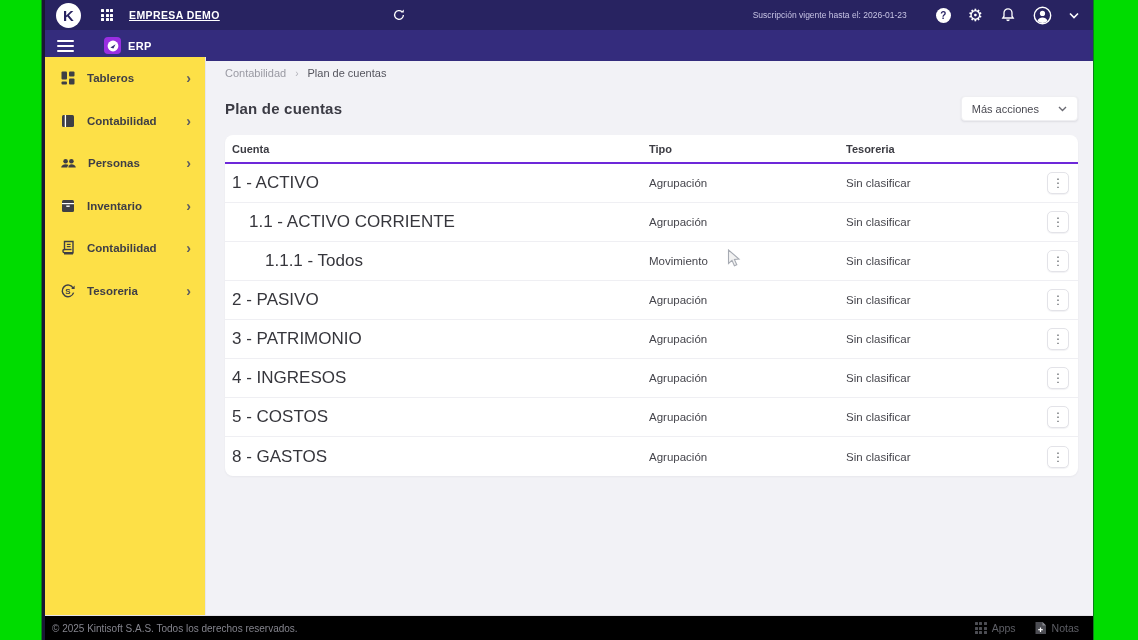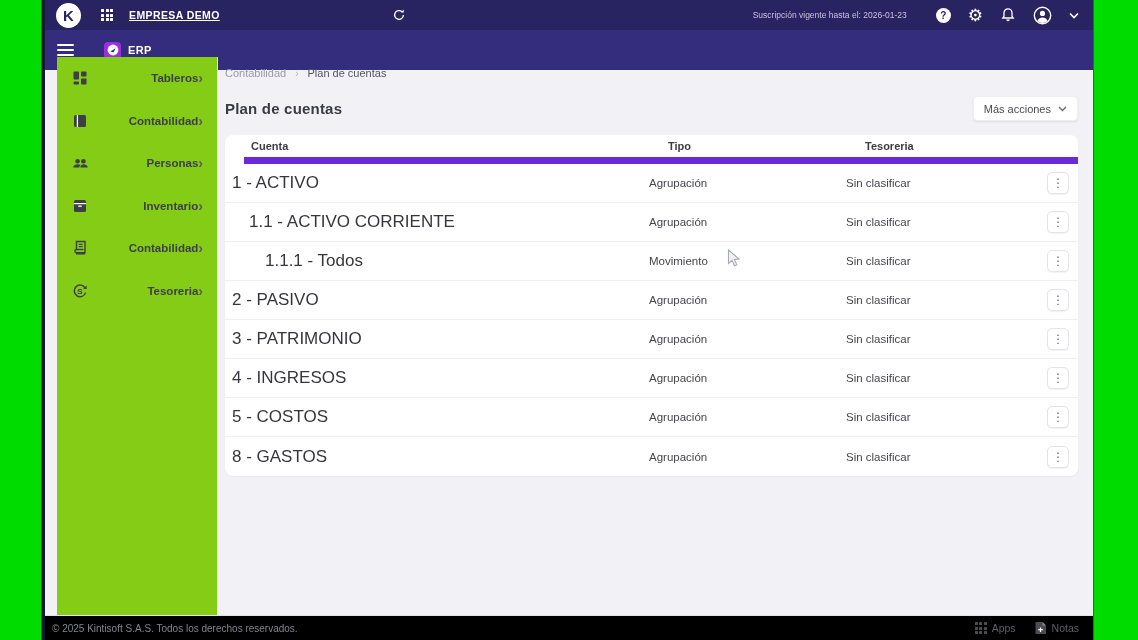--- a/index.html
+++ b/index.html
@@ -20,51 +20,51 @@
   .grid-icon i { background:#ffffff; border-radius:0.5px; }
   .company { color:#ffffff; font-size:10.5px; font-weight:bold; letter-spacing:.4px; margin-left:16px;text-decoration:underline; }
   .sync-btn { margin-left:172px; display:flex; cursor:pointer; }
   .tb-right { margin-left:auto; display:flex; align-items:center; gap:17px; }
   .subscription { color:#c7c4e4; font-size:8.5px; margin-right:12px; }
   .help-circle { width:15px; height:15px; border-radius:50%; background:#ffffff; color:#2a2566;
                  font-size:10px; font-weight:bold; display:flex; align-items:center; justify-content:center; cursor:pointer; }
   .gear { color:#ffffff; font-size:17px; line-height:1; cursor:pointer; }
   .icon-btn { display:flex; align-items:center; cursor:pointer; }
 
-  .topbar2 { height:40px; background:#342c7d; display:flex; align-items:center; padding:0 12px; }
+  .topbar2 { height:31px; background:#342c7d; display:flex; align-items:center; padding:0 12px; }
   .hamburger { width:17px; display:flex; flex-direction:column; gap:3px; cursor:pointer; }
   .hamburger i { height:2px; background:#ffffff; border-radius:1px; }
   .erp-badge { width:17px; height:17px; border-radius:4px; background:#9a2ee2; margin-left:30px;
                display:flex; align-items:center; justify-content:center; flex:0 0 auto; }
   .erp-label { color:#ffffff; font-size:11px; font-weight:bold; margin-left:7px; letter-spacing:.3px; }
 
   
-  .sidebar { position:absolute; left:12px; top:57px; bottom:25px; width:161px; background:#84cc16;
-             border-right:1px solid #e7e7ec;text-align:right; }
+  .sidebar { position:absolute; left:0; top:57px; bottom:25px; width:161px; background:#fde047;
+             border-right:1px solid #e7e7ec; }
   .side-item { height:42.5px; display:flex; align-items:center; padding:0 14px 0 15px; cursor:pointer; }
   .side-item svg { flex:0 0 auto; }
   .side-label { flex:1; margin-left:11px; font-size:11.5px; font-weight:600; color:#3e3e46; }
   .side-chev { color:#5b5b63; font-size:14px; font-weight:bold; line-height:1; }
 
   
   .content { position:absolute; left:161px; top:57px; right:0; bottom:25px; overflow:hidden; }
   .breadcrumb { display:flex; align-items:center; gap:9px; padding:10px 0 0 19px; font-size:11px; }
   .crumb-parent { color:#9a9aa3; cursor:pointer; }
   .crumb-sep { color:#b3b3ba; font-size:10px; }
   .crumb-current { color:#55555e; }
   .title-row { display:flex; align-items:center; margin:17px 15px 0 19px; }
   .page-title { font-size:15px; font-weight:600; color:#3b3b44; letter-spacing:.2px; }
   .more-actions { margin-left:auto; height:25px; background:#ffffff; border:1px solid #efeff2;
                   border-radius:4px; box-shadow:0 1px 2px rgba(40,40,60,.10); display:flex; align-items:center;
-                  gap:7px; padding:0 10px; font-size:11px; color:#4a4a52; cursor:pointer; }
+                  gap:19px; padding:0 10px; font-size:11px; color:#4a4a52; cursor:pointer; }
 
   .card { margin:14px 15px 0 19px; background:#ffffff; border-radius:8px;
           box-shadow:0 1px 2px rgba(40,40,60,.05); overflow:hidden; }
   .thead, .trow { display:grid; grid-template-columns:424px 197px 1fr 40px; align-items:center; }
-  .thead { height:29px; border-bottom:7px solid #6d28d9;margin-left:19px; }
+  .thead { height:29px; border-bottom:2px solid #6d28d9; }
   .thead div { font-size:11px; font-weight:bold; color:#3c3c43; }
   .trow { height:39px; border-bottom:1px solid #efeff3; }
   .trow:last-child { border-bottom:none; }
   .c-cuenta { font-size:17px; font-weight:500; color:#36363c; padding-left:7px; }
   .idt1 { padding-left:24px; }
   .idt2 { padding-left:40px; }
   .c-tipo, .c-act { font-size:11.5px; color:#46464d; }
   .c-menu { display:flex; justify-content:center; }
   .kebab { width:22px; height:22px; background:#ffffff; border:1px solid #e3e3e8; border-radius:5px;
            box-shadow:0 1px 1px rgba(40,40,60,.06); display:flex; align-items:center; justify-content:center;

